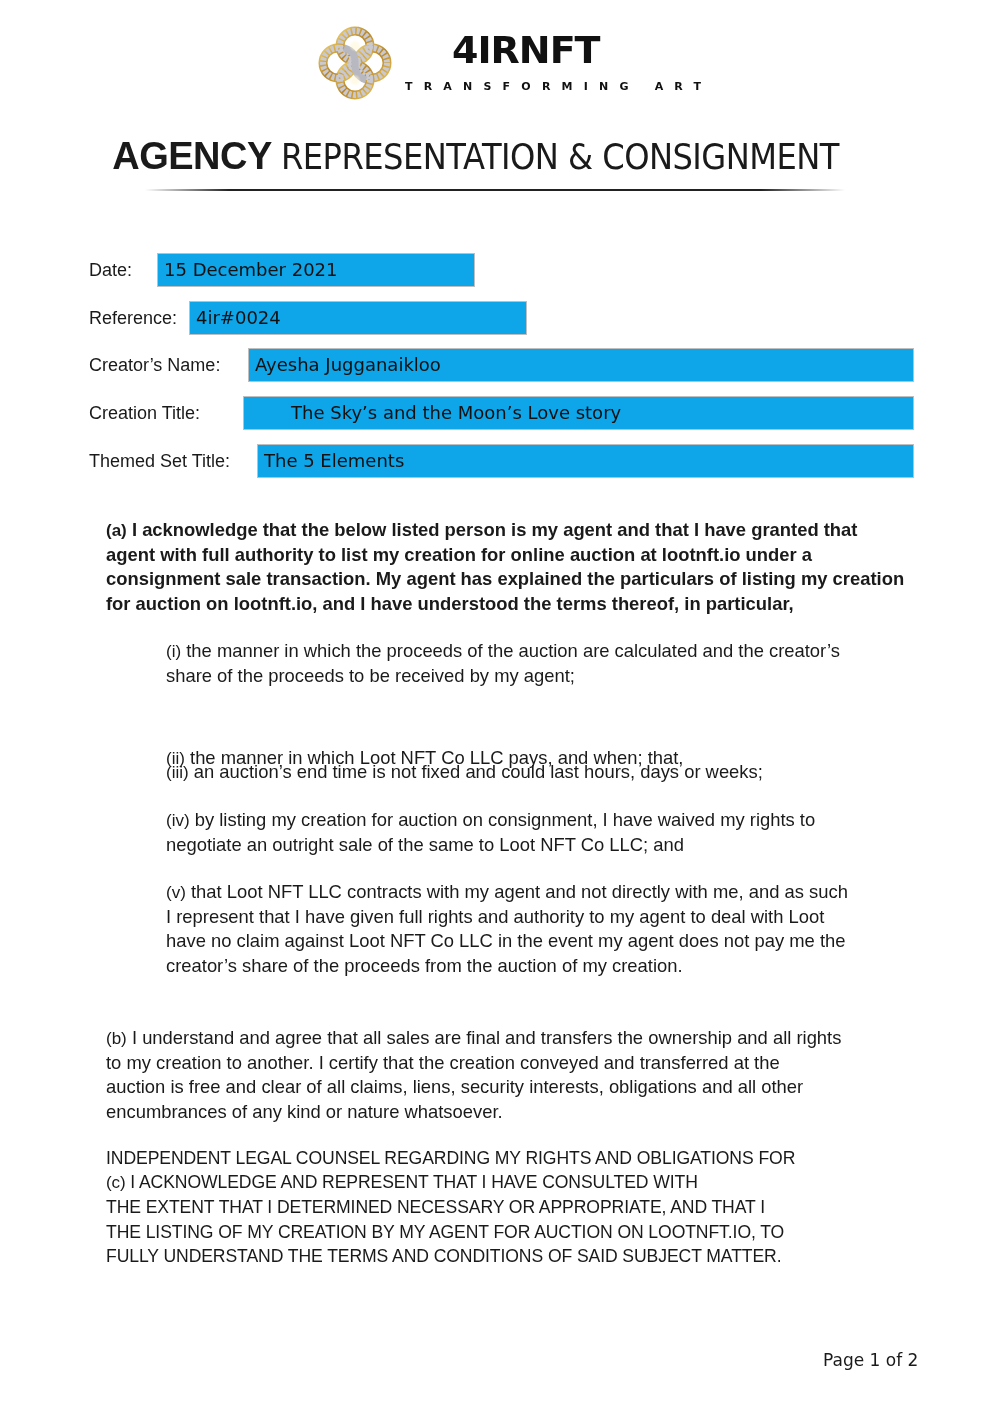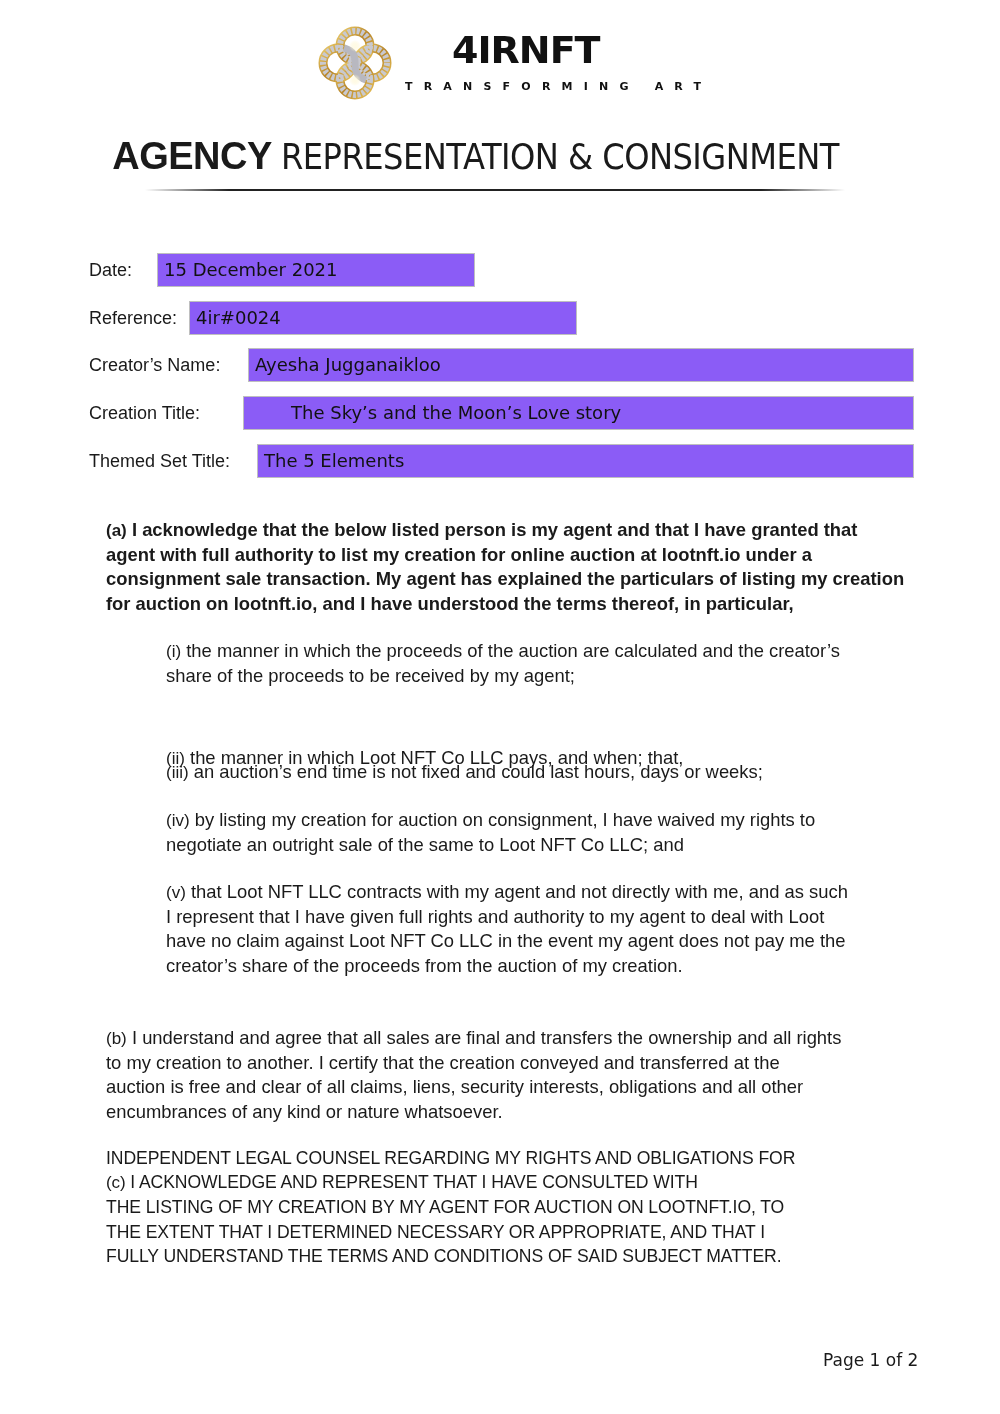--- a/index.html
+++ b/index.html
@@ -14,21 +14,21 @@
   
   .doc-title { left: 0; width: 1000px; top: 132px; text-align: center; font-size: 38px; line-height: 48px; white-space: nowrap; }
   .doc-title .bold { font-family: "Liberation Sans", sans-serif; font-weight: bold; letter-spacing: -0.5px; }
   .doc-title .light { font-family: "DejaVu Sans", sans-serif; font-weight: normal; font-size: 35px; letter-spacing: -0.6px; transform: scaleX(0.92); display: inline-block; transform-origin: left center; }
   .title-rule { left: 145px; top: 189px; width: 700px; height: 2px;
     background: linear-gradient(to right, rgba(0,0,0,0), #222 12%, #222 88%, rgba(0,0,0,0)); }
 
   
   .field-label { font-family: "Liberation Sans", sans-serif; font-size: 18px; color: #1a1a1a; line-height: 22px; }
   .field-box { border: 1.5px solid #bfbfbf; box-sizing: border-box; height: 34px; padding: 0 6px;
-    font-family: "DejaVu Sans", sans-serif; font-size: 18px; line-height: 31px; color: #111; white-space: nowrap; overflow: hidden; background: #8b5cf6; }
+    font-family: "DejaVu Sans", sans-serif; font-size: 18px; line-height: 31px; color: #111; white-space: nowrap; overflow: hidden; background: #0ea5e9; }
 
   
   .para { font-family: "Liberation Sans", sans-serif; font-size: 18.4px; line-height: 24.2px; color: #1a1a1a; }
   .para .mk { font-size: 17px; }
   .caps { font-size: 17.6px; letter-spacing: -0.1px; }
 
   .page-num { left: 823px; top: 1349px; font-family: "DejaVu Sans", sans-serif; font-size: 17px; line-height: 22px; color: #1a1a1a; }
 </style>
 </head>
 <body>
@@ -69,21 +69,21 @@
 <div class="abs doc-title">
   <span class="bold">AGENCY</span>
   <span class="light">REPRESENTATION &amp; CONSIGNMENT</span>
 </div>
 <div class="abs title-rule"></div>
 
 <div class="abs field-label" style="left:89px; top:259px;">Date:</div>
 <div class="abs field-box" style="left:157px; top:253px; width:318px;">15 December 2021</div>
 
 <div class="abs field-label" style="left:89px; top:307px;">Reference:</div>
-<div class="abs field-box" style="left:189px; top:301px; width:388px;">4ir#0024</div>
+<div class="abs field-box" style="left:189px; top:301px; width:338px;">4ir#0024</div>
 
 <div class="abs field-label" style="left:89px; top:354px;">Creator’s Name:</div>
 <div class="abs field-box" style="left:248px; top:348px; width:666px;">Ayesha Jugganaikloo</div>
 
 <div class="abs field-label" style="left:89px; top:402px;">Creation Title:</div>
 <div class="abs field-box" style="left:243px; top:396px; width:671px;padding-left:47px;">The Sky’s and the Moon’s Love story</div>
 
 <div class="abs field-label" style="left:89px; top:450px;">Themed Set Title:</div>
 <div class="abs field-box" style="left:257px; top:444px; width:657px;">The 5 Elements</div>
 
@@ -122,18 +122,18 @@
 <div class="abs para" style="left:106px; top:1026px; width:830px;">
   <div><span class="mk">(b)</span> <span>I understand and agree that all sales are final and transfers the ownership and all rights</span></div>
   <div>to my creation to another. I certify that the creation conveyed and transferred at the</div>
   <div>auction is free and clear of all claims, liens, security interests, obligations and all other</div>
   <div>encumbrances of any kind or nature whatsoever.</div>
 </div>
 
 <div class="abs para caps" style="left:106px; top:1146px; width:830px;">
   <div>INDEPENDENT LEGAL COUNSEL REGARDING MY RIGHTS AND OBLIGATIONS FOR</div>
   <div><span class="mk">(c)</span> <span>I ACKNOWLEDGE AND REPRESENT THAT I HAVE CONSULTED WITH</span></div>
+  <div>THE EXTENT THAT I DETERMINED NECESSARY OR APPROPRIATE, AND THAT I</div>
   <div>THE LISTING OF MY CREATION BY MY AGENT FOR AUCTION ON LOOTNFT.IO, TO</div>
-  <div>THE EXTENT THAT I DETERMINED NECESSARY OR APPROPRIATE, AND THAT I</div>
   <div>FULLY UNDERSTAND THE TERMS AND CONDITIONS OF SAID SUBJECT MATTER.</div>
 </div>
 
 <div class="abs page-num">Page 1 of 2</div>
 
 </body></html>

